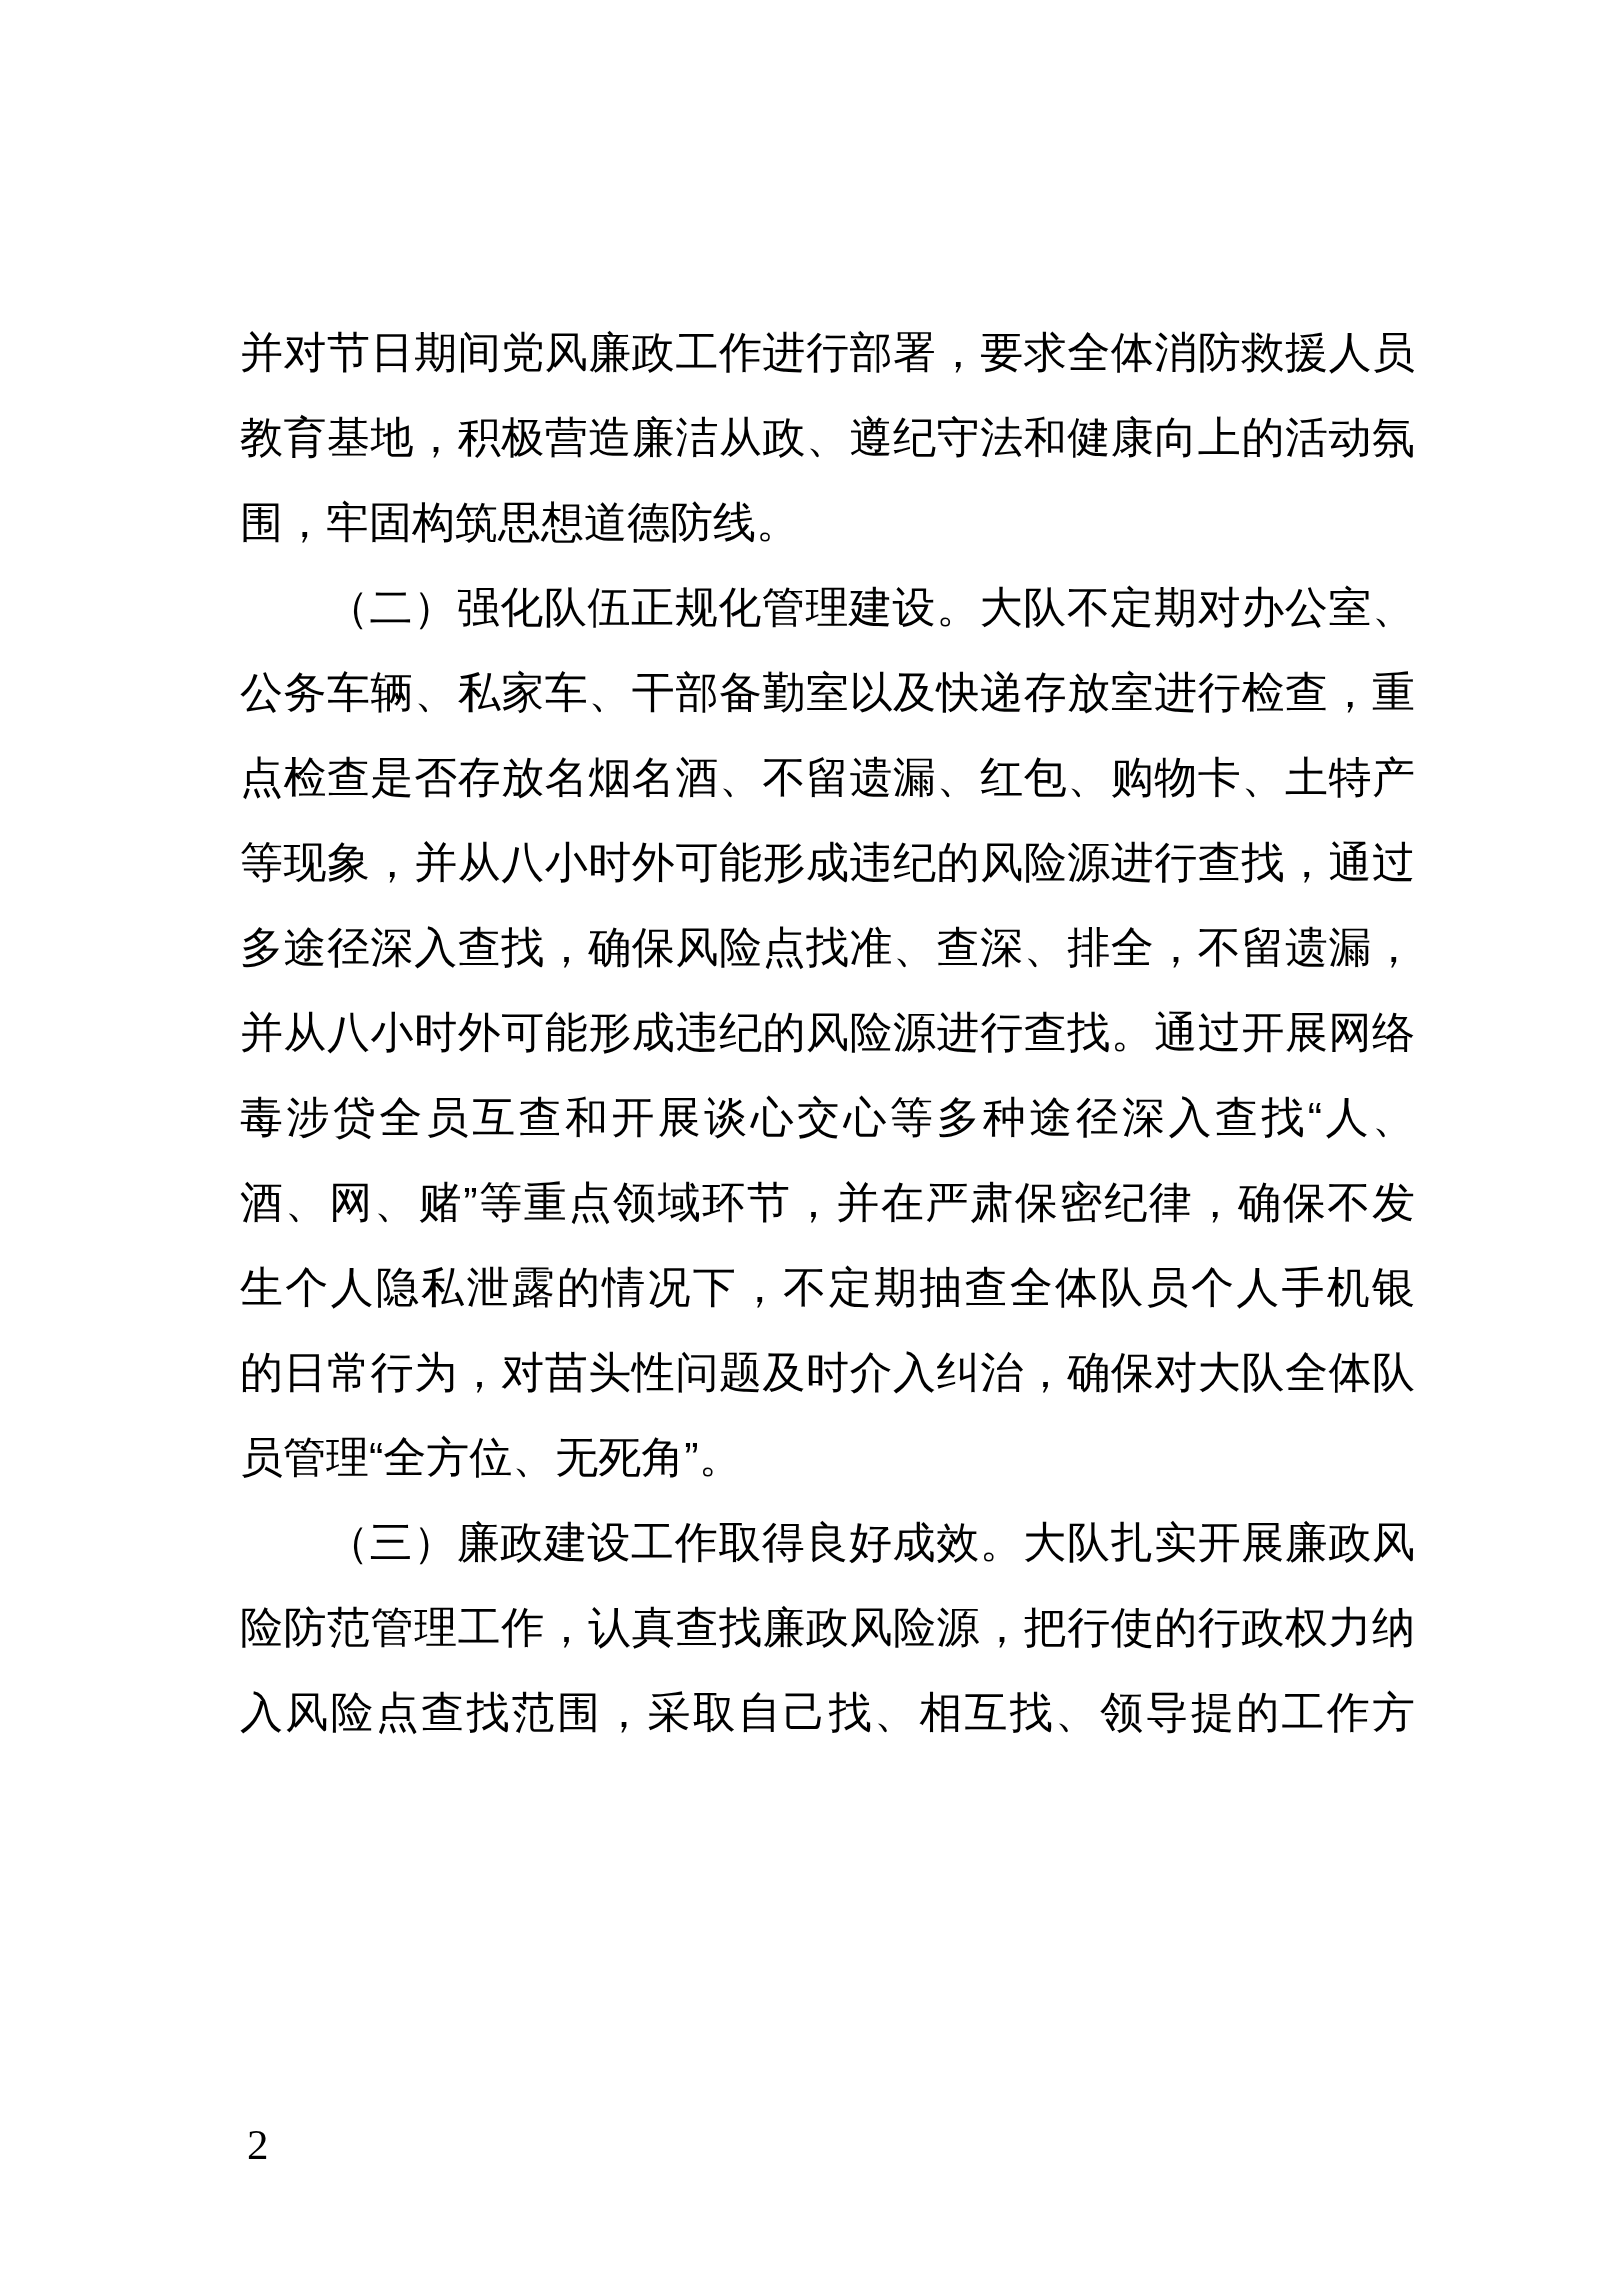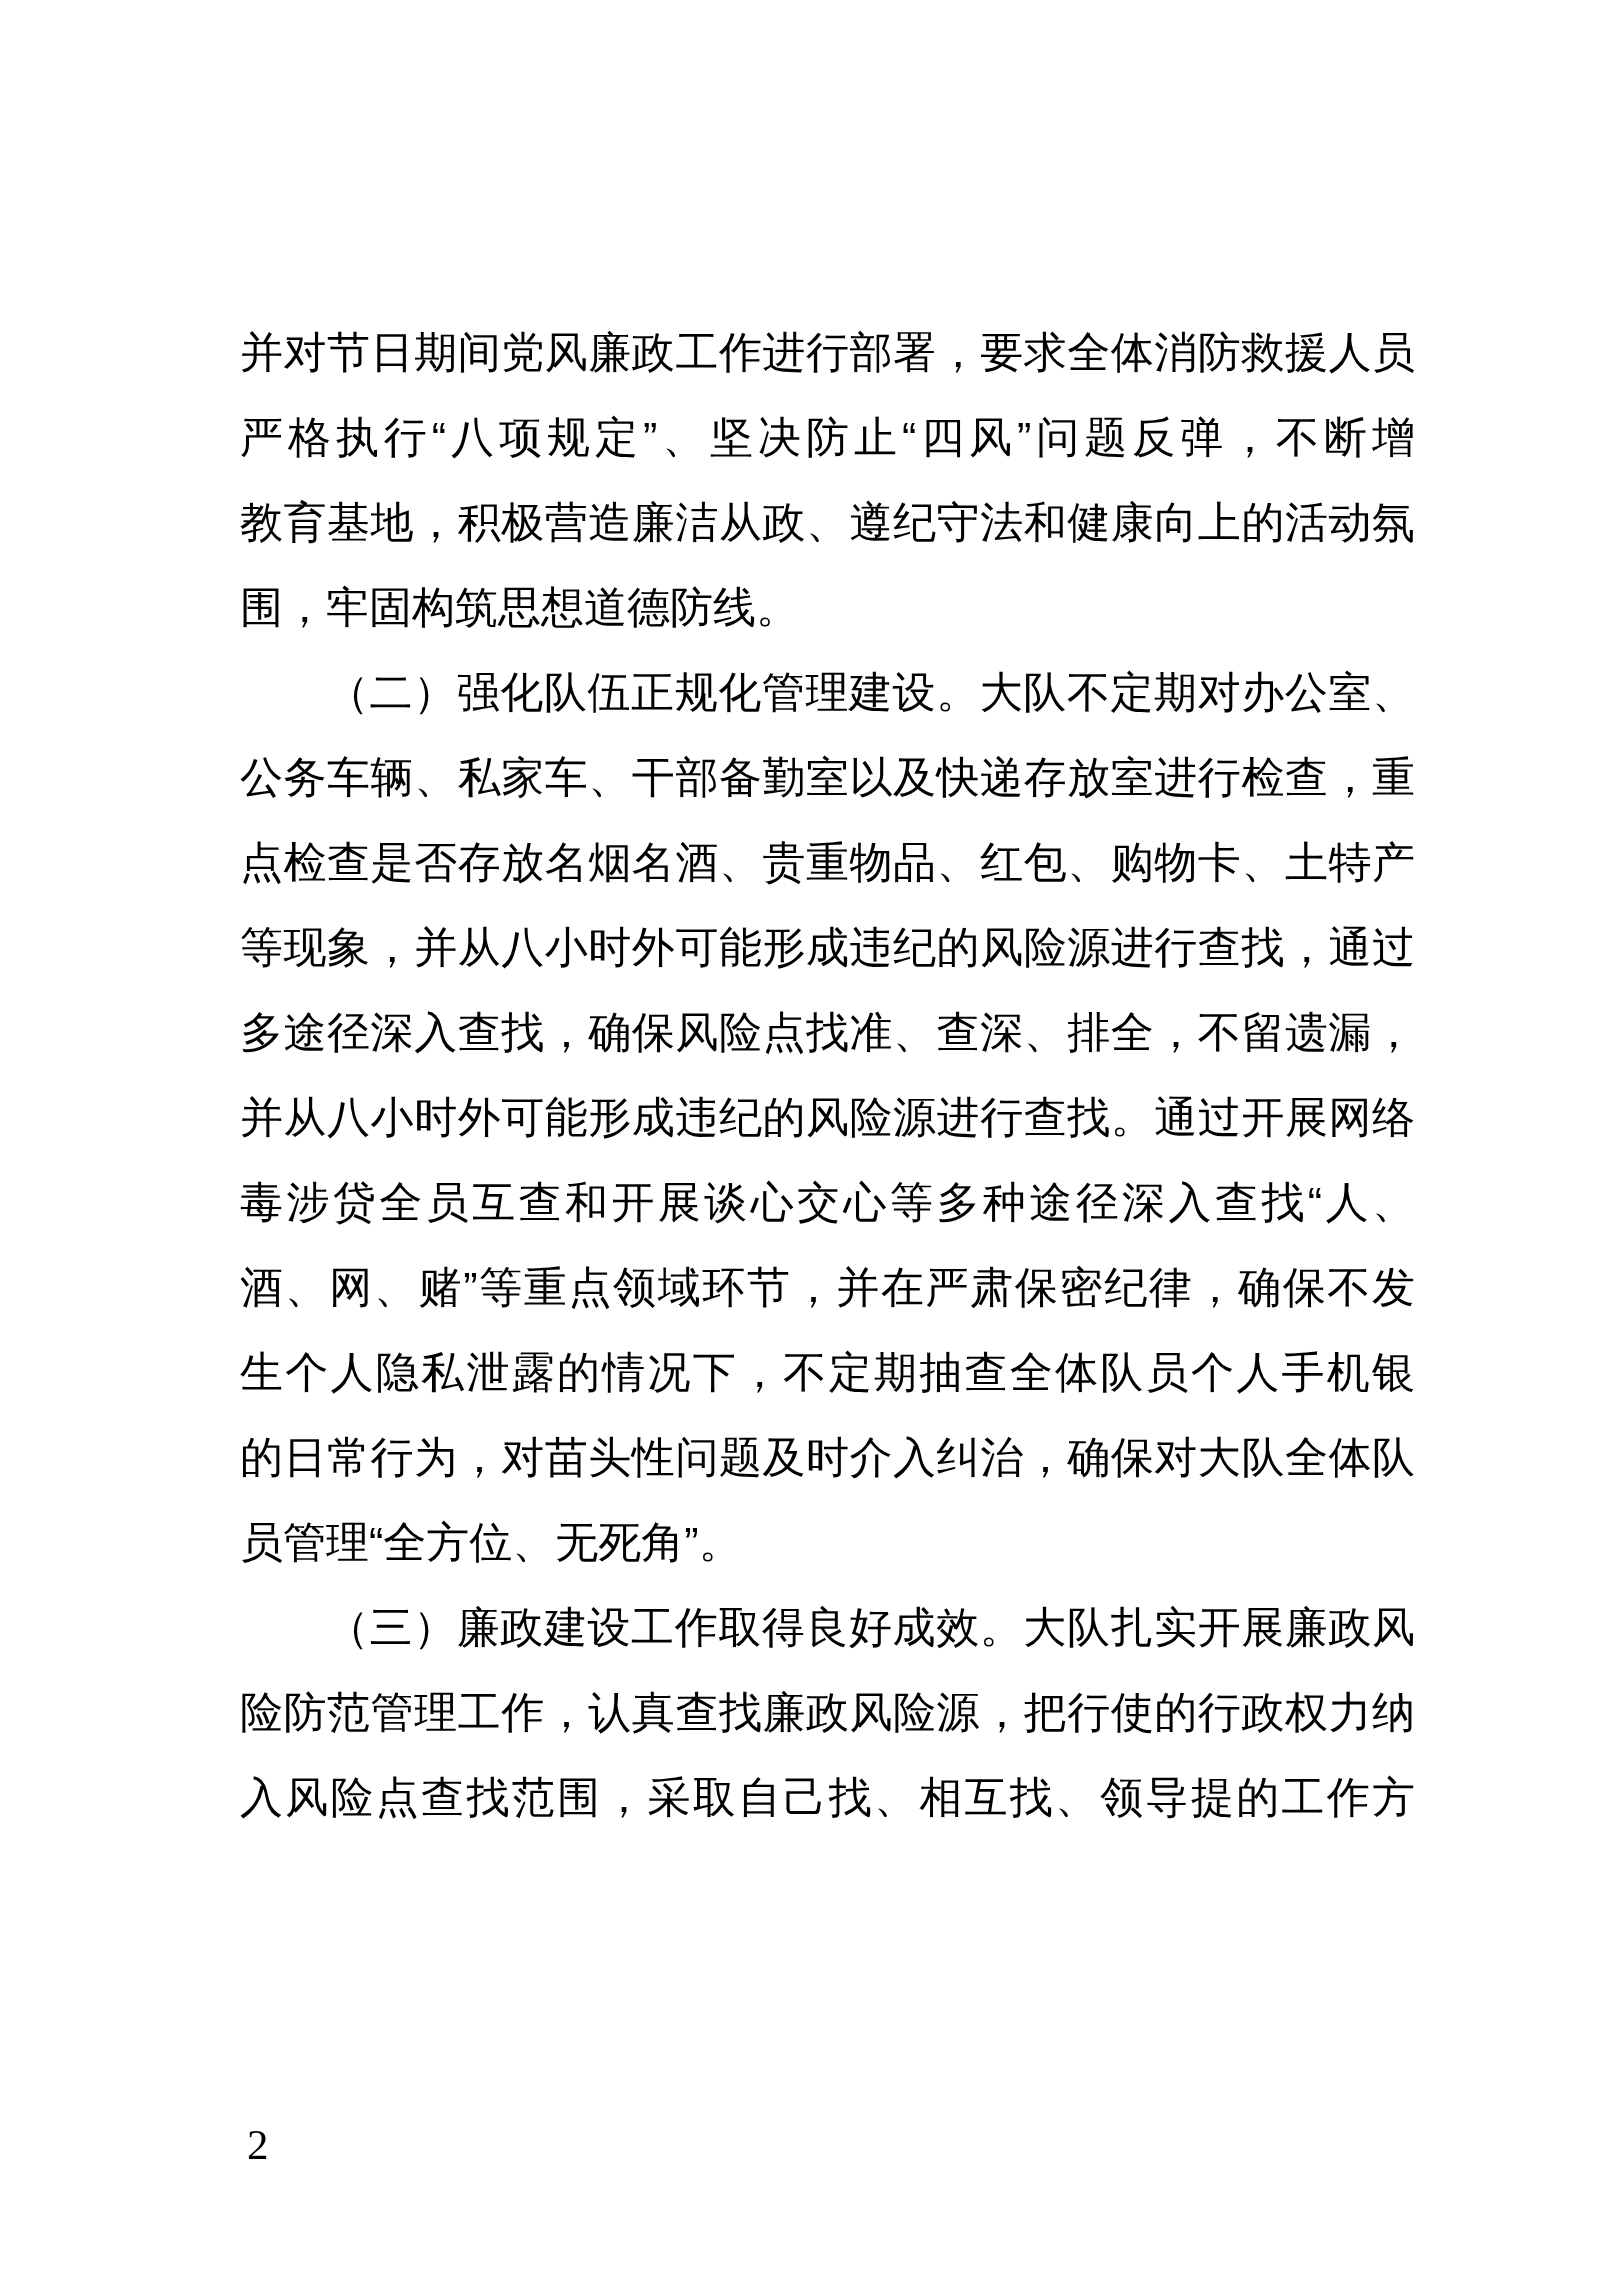--- a/index.html
+++ b/index.html
@@ -52,29 +52,28 @@
 </style>
 </head>
 <body>
 
 <div class="page">
 
   <div class="doc-body">
 
     <div class="para">
       <div class="line">并对节日期间党风廉政工作进行部署，要求全体消防救援人员</div>
-      <div class="line">严格执行“八项规定”、坚决防止“四风”问题反弹，不断增</div>
       <div class="line">教育基地，积极营造廉洁从政、遵纪守法和健康向上的活动氛</div>
       <div class="line para-end">围，牢固构筑思想道德防线。</div>
     </div>
 
     <div class="para">
       <div class="line indent">（二）强化队伍正规化管理建设。大队不定期对办公室、</div>
       <div class="line">公务车辆、私家车、干部备勤室以及快递存放室进行检查，重</div>
-      <div class="line">点检查是否存放名烟名酒、贵重物品、红包、购物卡、土特产</div>
+      <div class="line">点检查是否存放名烟名酒、不留遗漏、红包、购物卡、土特产</div>
       <div class="line">等现象，并从八小时外可能形成违纪的风险源进行查找，通过</div>
       <div class="line">多途径深入查找，确保风险点找准、查深、排全，不留遗漏，</div>
       <div class="line">并从八小时外可能形成违纪的风险源进行查找。通过开展网络涉</div>
       <div class="line">毒涉贷全员互查和开展谈心交心等多种途径深入查找“人、车、</div>
       <div class="line">酒、网、赌”等重点领域环节，并在严肃保密纪律，确保不发</div>
       <div class="line">生个人隐私泄露的情况下，不定期抽查全体队员个人手机银行、</div>
       <div class="line">的日常行为，对苗头性问题及时介入纠治，确保对大队全体队</div>
       <div class="line para-end">员管理“全方位、无死角”。</div>
     </div>
 

